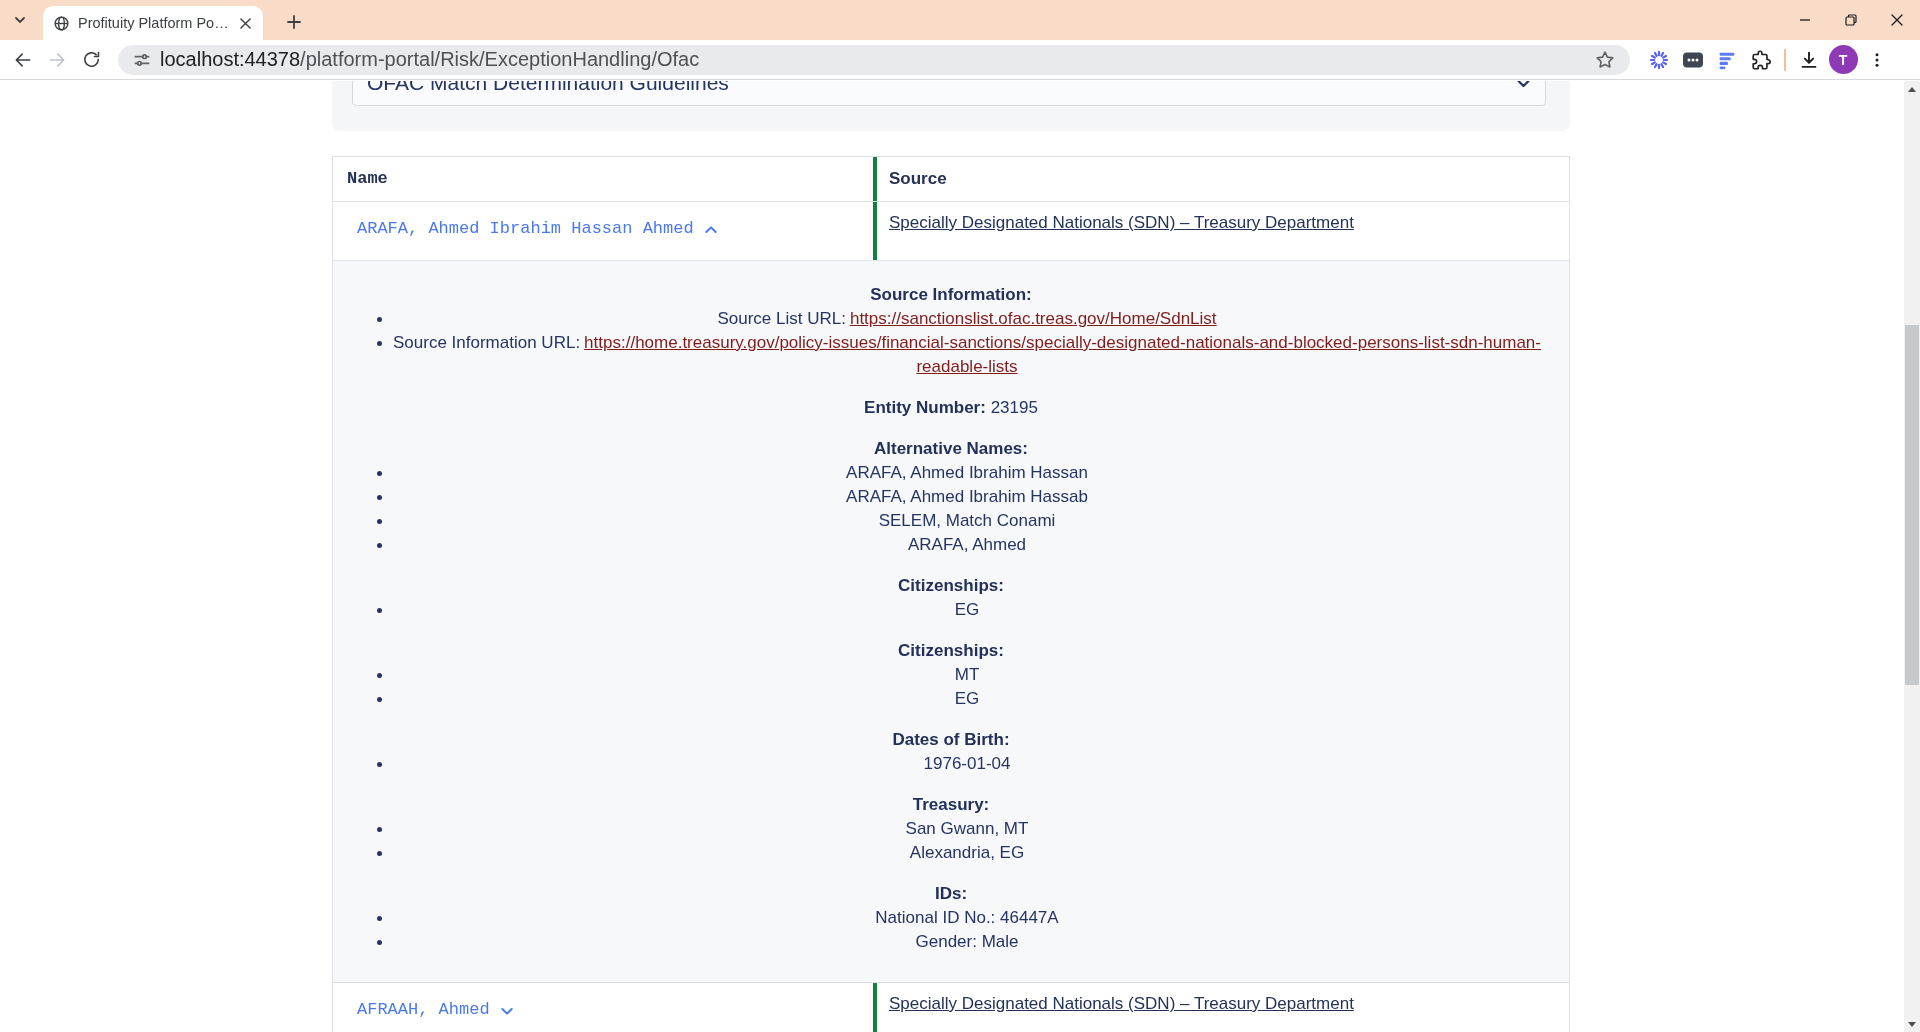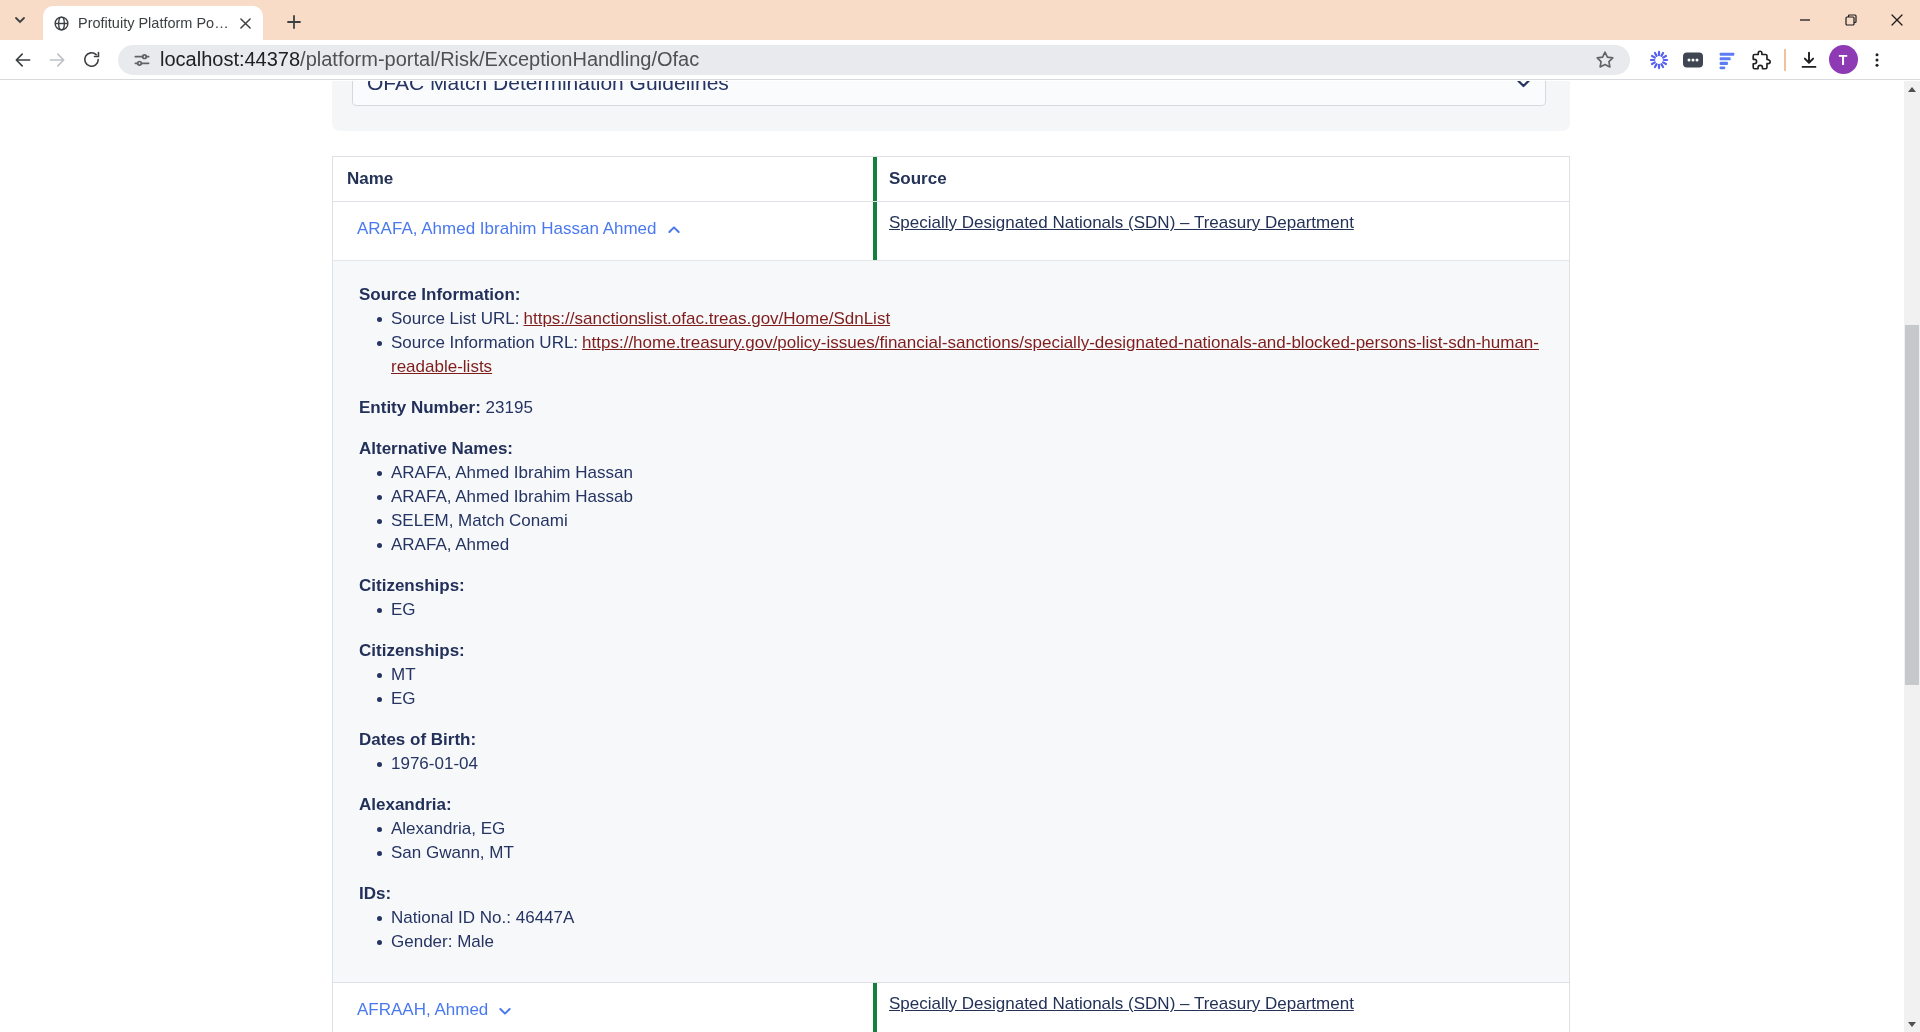--- a/index.html
+++ b/index.html
@@ -53,34 +53,34 @@
              background:#fafbfc; border:1px solid #d5d9de; border-radius:4px;
              display:flex; align-items:center; padding:0 14px; }
   .gselect .val { font-size:21px; color:#253463; flex:1 1 auto; white-space:nowrap;
                   overflow:hidden; }
   .gselect svg { flex:0 0 auto; }
 
   .match-table { margin-top:25px; border:1px solid #dde0e4; background:#fff; }
   .trow { display:grid; grid-template-columns:540px 698px; }
   .thead .cell { font-weight:bold; }
   .cell { font-size:17px; color:#233256; border-left:4px solid #15803d; }
-  .cell:first-child { border-left:none; }
+  .cell:first-child { border-left:none;font-family:Liberation Mono, monospace; }
   .thead .cell.namec { padding:12px 12px 12px 14px; }
   .thead .cell.srcc  { padding:12px 12px 12px 12px; }
   .thead { border-bottom:1px solid #dde0e4; }
   .brow .cell.namec { padding:17px 12px 12px 24px; }
   .brow .cell.srcc  { padding:11px 12px 12px 12px;text-decoration:underline; }
   .brow.r1 { height:58px; }
   .brow.r2 { border-top:1px solid #dde0e4; height:54px; }
   .namelink { color:#4a79ef; font-size:17px; text-decoration:none; display:inline-flex;
               align-items:center; gap:9px; cursor:pointer; }
   .namelink svg { margin-top:2px; }
 
   .details { background:#f7f8fa; border-top:1px solid #e3e6ea; padding:22px 26px 28px 26px; }
-  .sec { margin-bottom:17px; font-size:17px; color:#253463; line-height:24px; }
+  .sec { margin-bottom:17px; font-size:17px; color:#253463; line-height:24px;text-align:center; }
   .sec:last-child { margin-bottom:0; }
   .sec-h { font-weight:bold; color:#22305a; }
   .sec ul { list-style:none; }
   .sec li { position:relative; padding-left:32px; }
   .sec li::before { content:""; position:absolute; left:18px; top:10px; width:5px; height:5px;
                     border-radius:50%; background:#253463; }
   .dlink { color:#7f1d1d; text-decoration:underline; margin-left:4px; word-break:break-word; }
 
   
   .vscroll { position:absolute; right:0; top:81px; width:16px; height:951px; background:#f1f1f1; }
@@ -309,24 +309,24 @@
           </div>
 
           <div class="sec">
             <div class="sec-h">Dates of Birth:</div>
             <ul>
               <li>1976-01-04</li>
             </ul>
           </div>
 
           <div class="sec">
-            <div class="sec-h">Alexandria:</div>
-            <ul>
+            <div class="sec-h">Treasury:</div>
+            <ul>
+              <li>San Gwann, MT</li>
               <li>Alexandria, EG</li>
-              <li>San Gwann, MT</li>
             </ul>
           </div>
 
           <div class="sec">
             <div class="sec-h">IDs:</div>
             <ul>
               <li>National ID No.: 46447A</li>
               <li>Gender: Male</li>
             </ul>
           </div>

